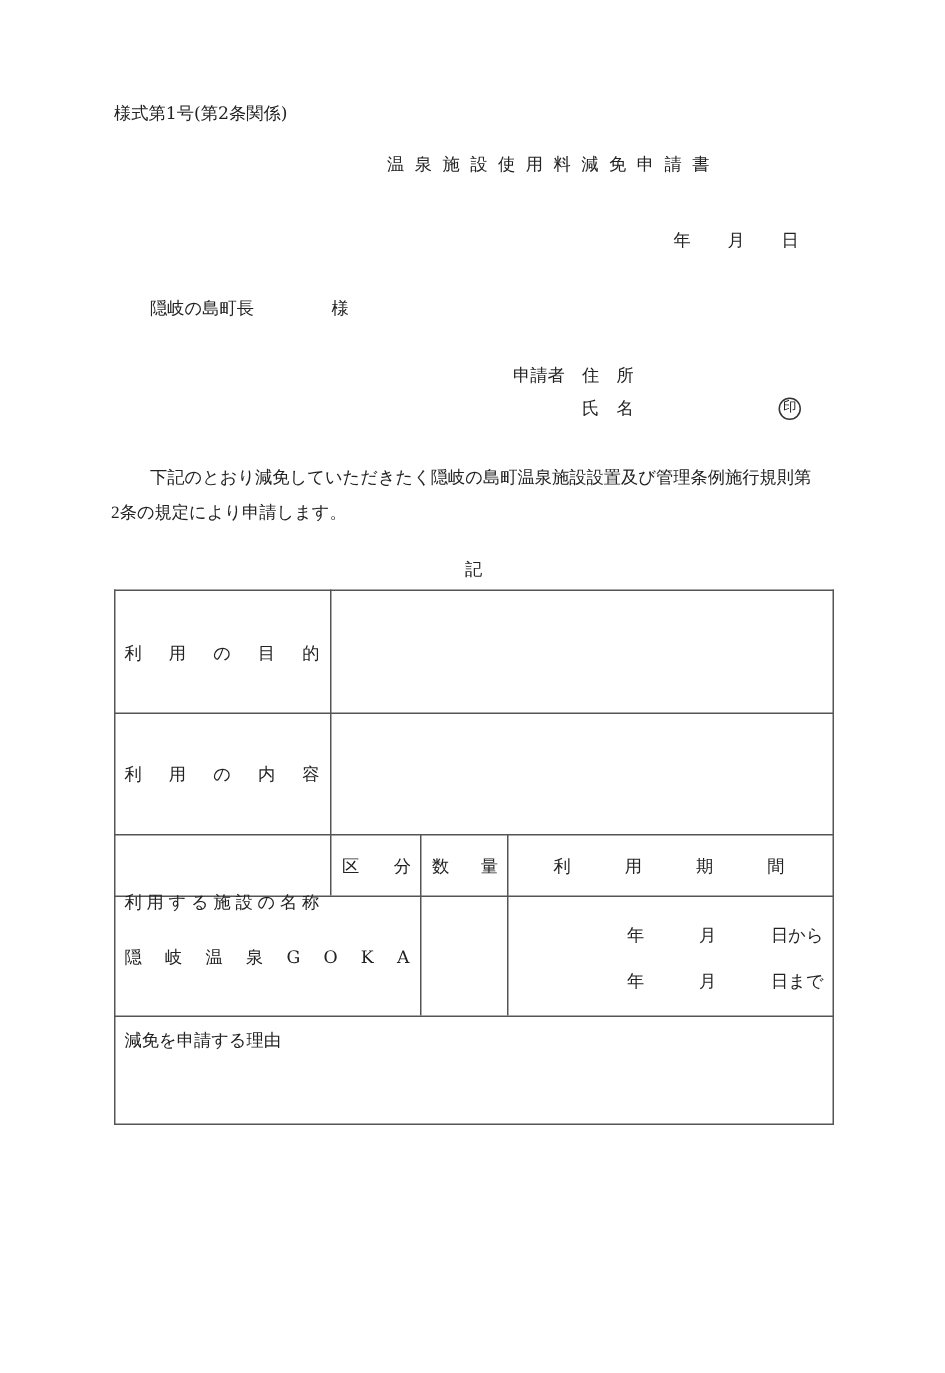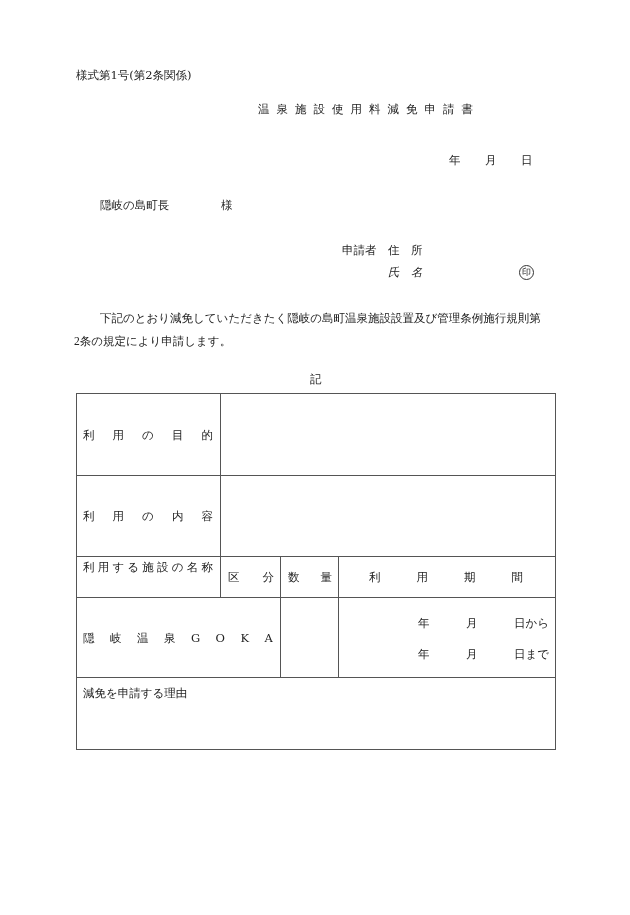--- a/index.html
+++ b/index.html
@@ -27,21 +27,21 @@
 
 <div class="abs" style="left:449px;top:153px;">年</div>
 <div class="abs" style="left:485px;top:153px;">月</div>
 <div class="abs" style="left:521px;top:153px;">日</div>
 
 <div class="abs" style="left:100px;top:198px;text-align:center;">隠岐の島町長</div>
 <div class="abs" style="left:221px;top:198px;">様</div>
 
 <div class="abs" style="left:342px;top:243px;font-family:Liberation Mono, monospace;">申請者</div>
 <div class="abs" style="left:388px;top:243px;">住　所</div>
-<div class="abs" style="left:388px;top:265px;font-style:italic;">氏　名</div>
+<div class="abs" style="left:388px;top:265px;">氏　名</div>
 <div class="seal" style="left:519px;top:265px;">印</div>
 
 <div class="abs" style="left:100px;top:311px;font-family:Liberation Serif, serif;">下記のとおり減免していただきたく隠岐の島町温泉施設設置及び管理条例施行規則第</div>
 <div class="abs" style="left:74px;top:334px;font-family:Liberation Serif, serif;">2条の規定により申請します。</div>
 
 <div class="abs" style="left:310px;top:372px;">記</div>
 
 <div>
   <div class="hline" style="left:76px;top:393px;width:480px;"></div>
   <div class="hline" style="left:76px;top:475px;width:480px;"></div>
@@ -68,21 +68,21 @@
 
 <div class="dist" style="left:83px;top:509px;width:130px;">
   <span>利</span>
   <span>用</span>
   <span>の</span>
   <span>内</span>
   <span>容</span>
 </div>
 <div class="abs" style="left:221px;top:476px;width:334px;height:80px;"></div>
 
-<div class="abs" style="left:83px;top:560px;letter-spacing:3.2px;text-align:center;">利用する施設の名称</div>
+<div class="abs" style="left:83px;top:594px;letter-spacing:3.2px;text-align:center;">利用する施設の名称</div>
 <div class="dist" style="left:228px;top:570px;width:46px;">
   <span>区</span>
   <span>分</span>
 </div>
 <div class="dist" style="left:288px;top:570px;width:44px;">
   <span>数</span>
   <span>量</span>
 </div>
 <div class="dist" style="left:369px;top:570px;width:154px;">
   <span>利</span>

